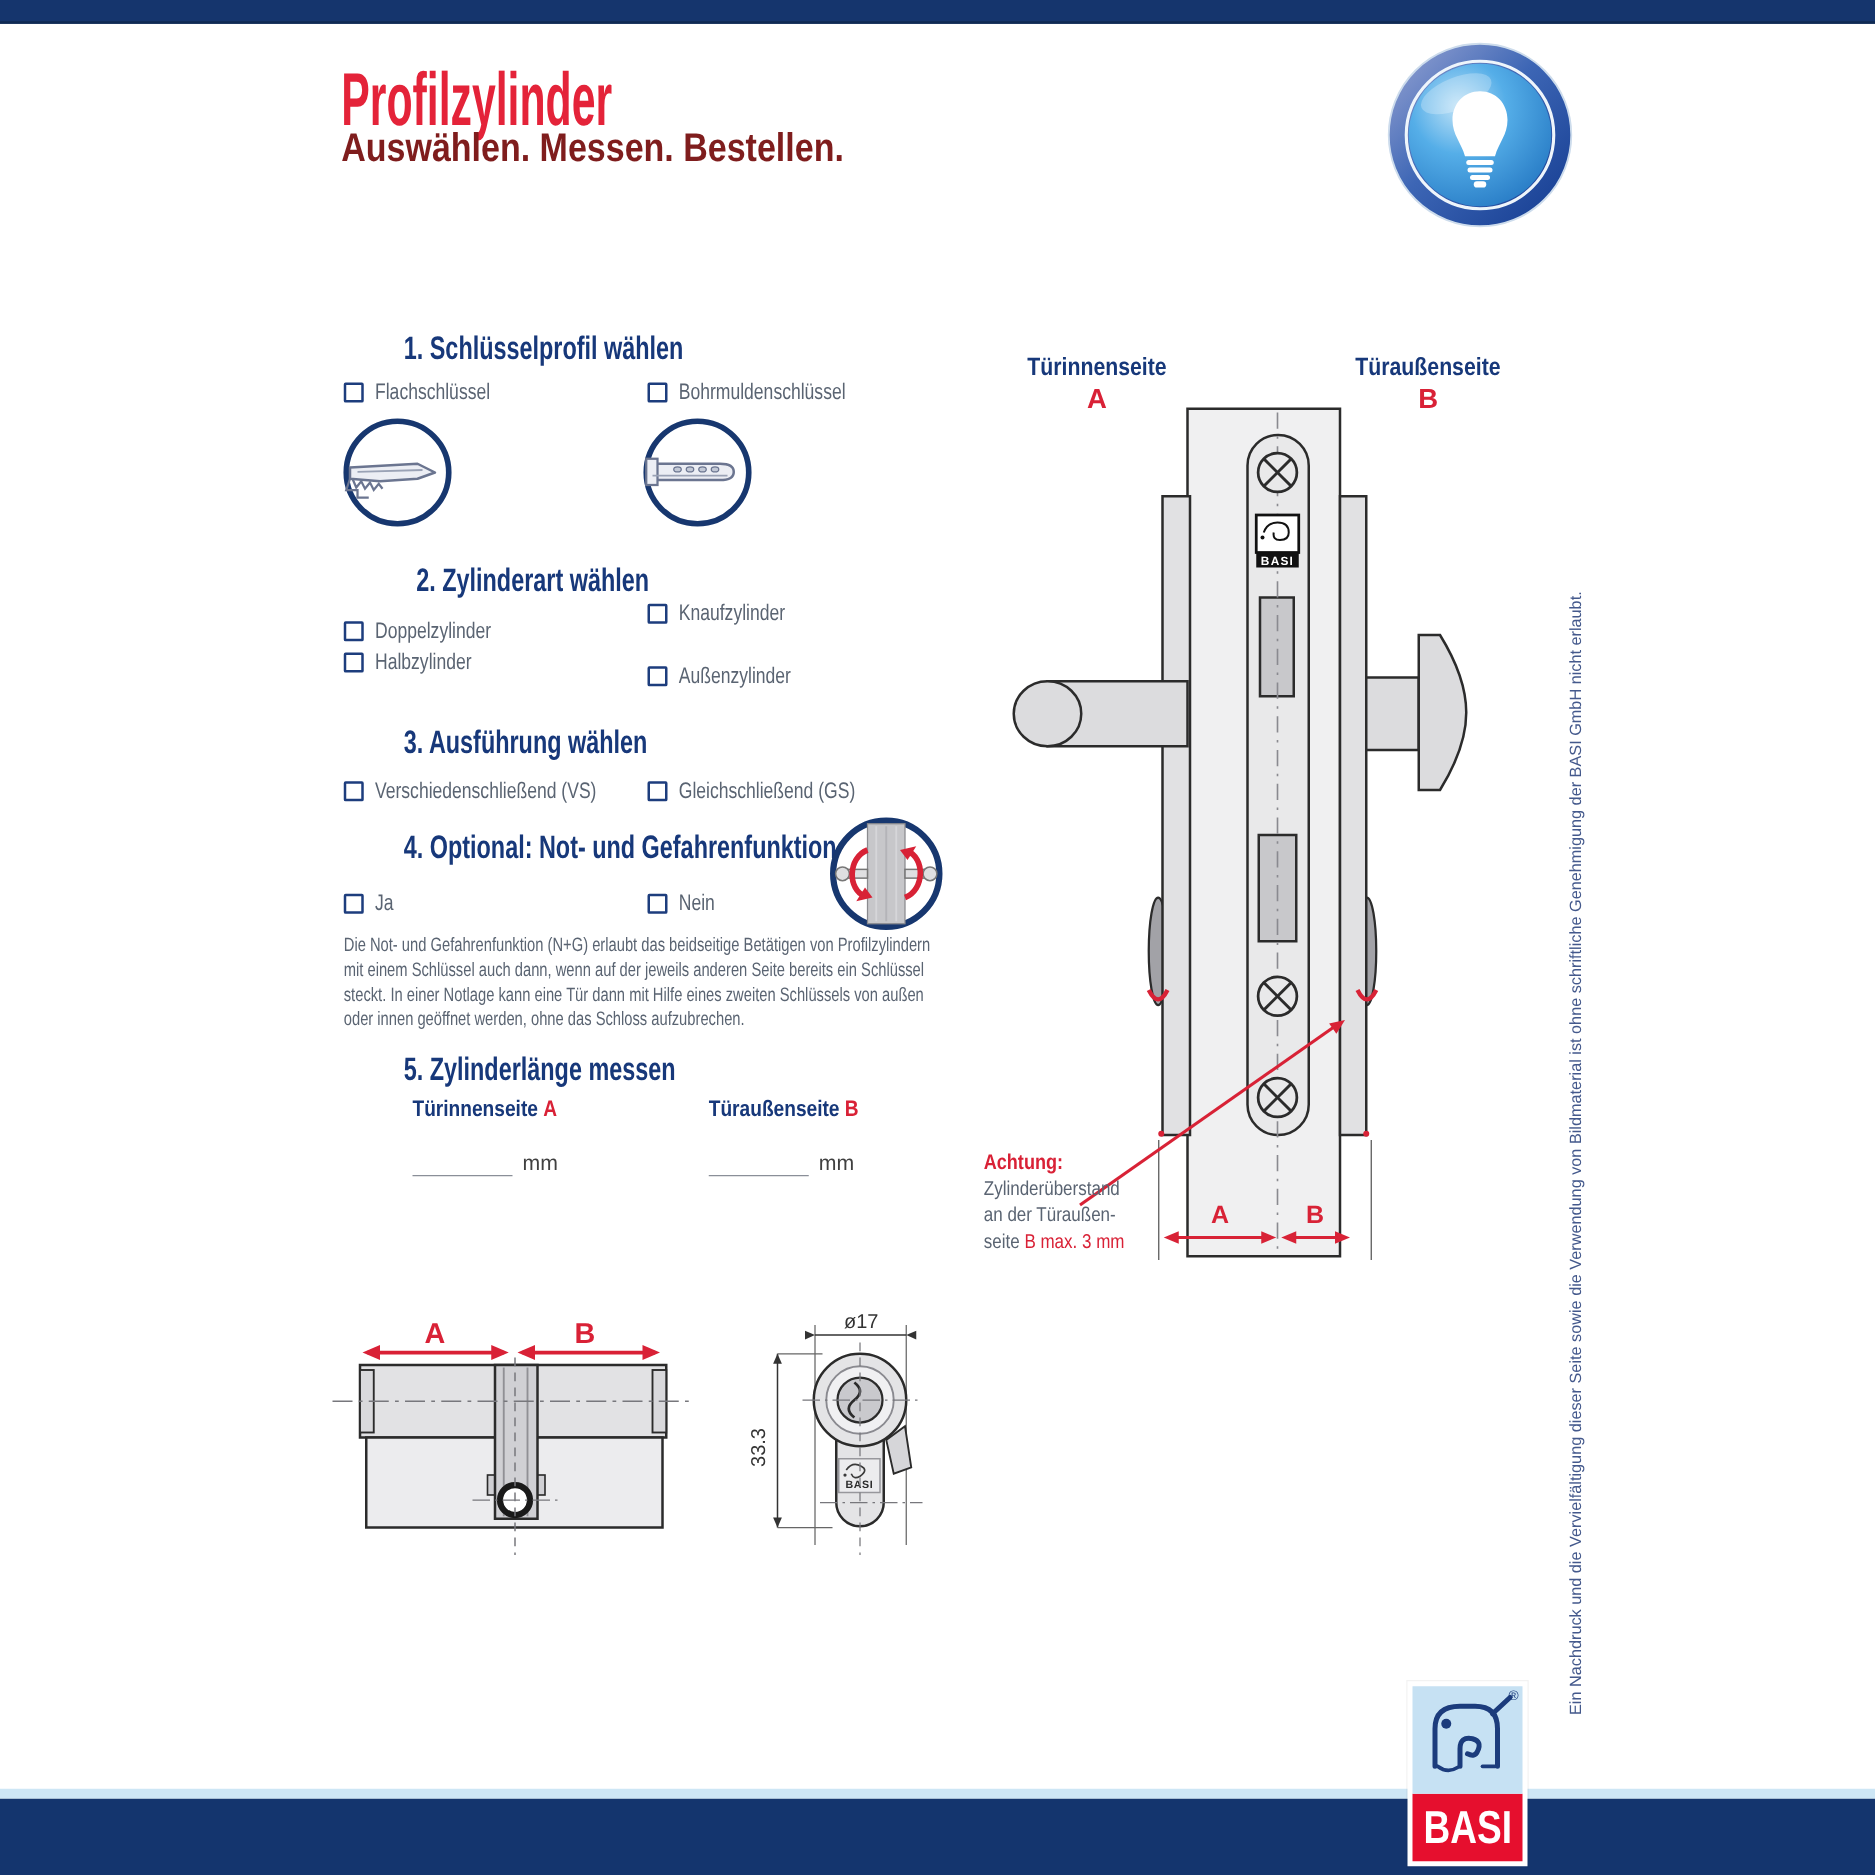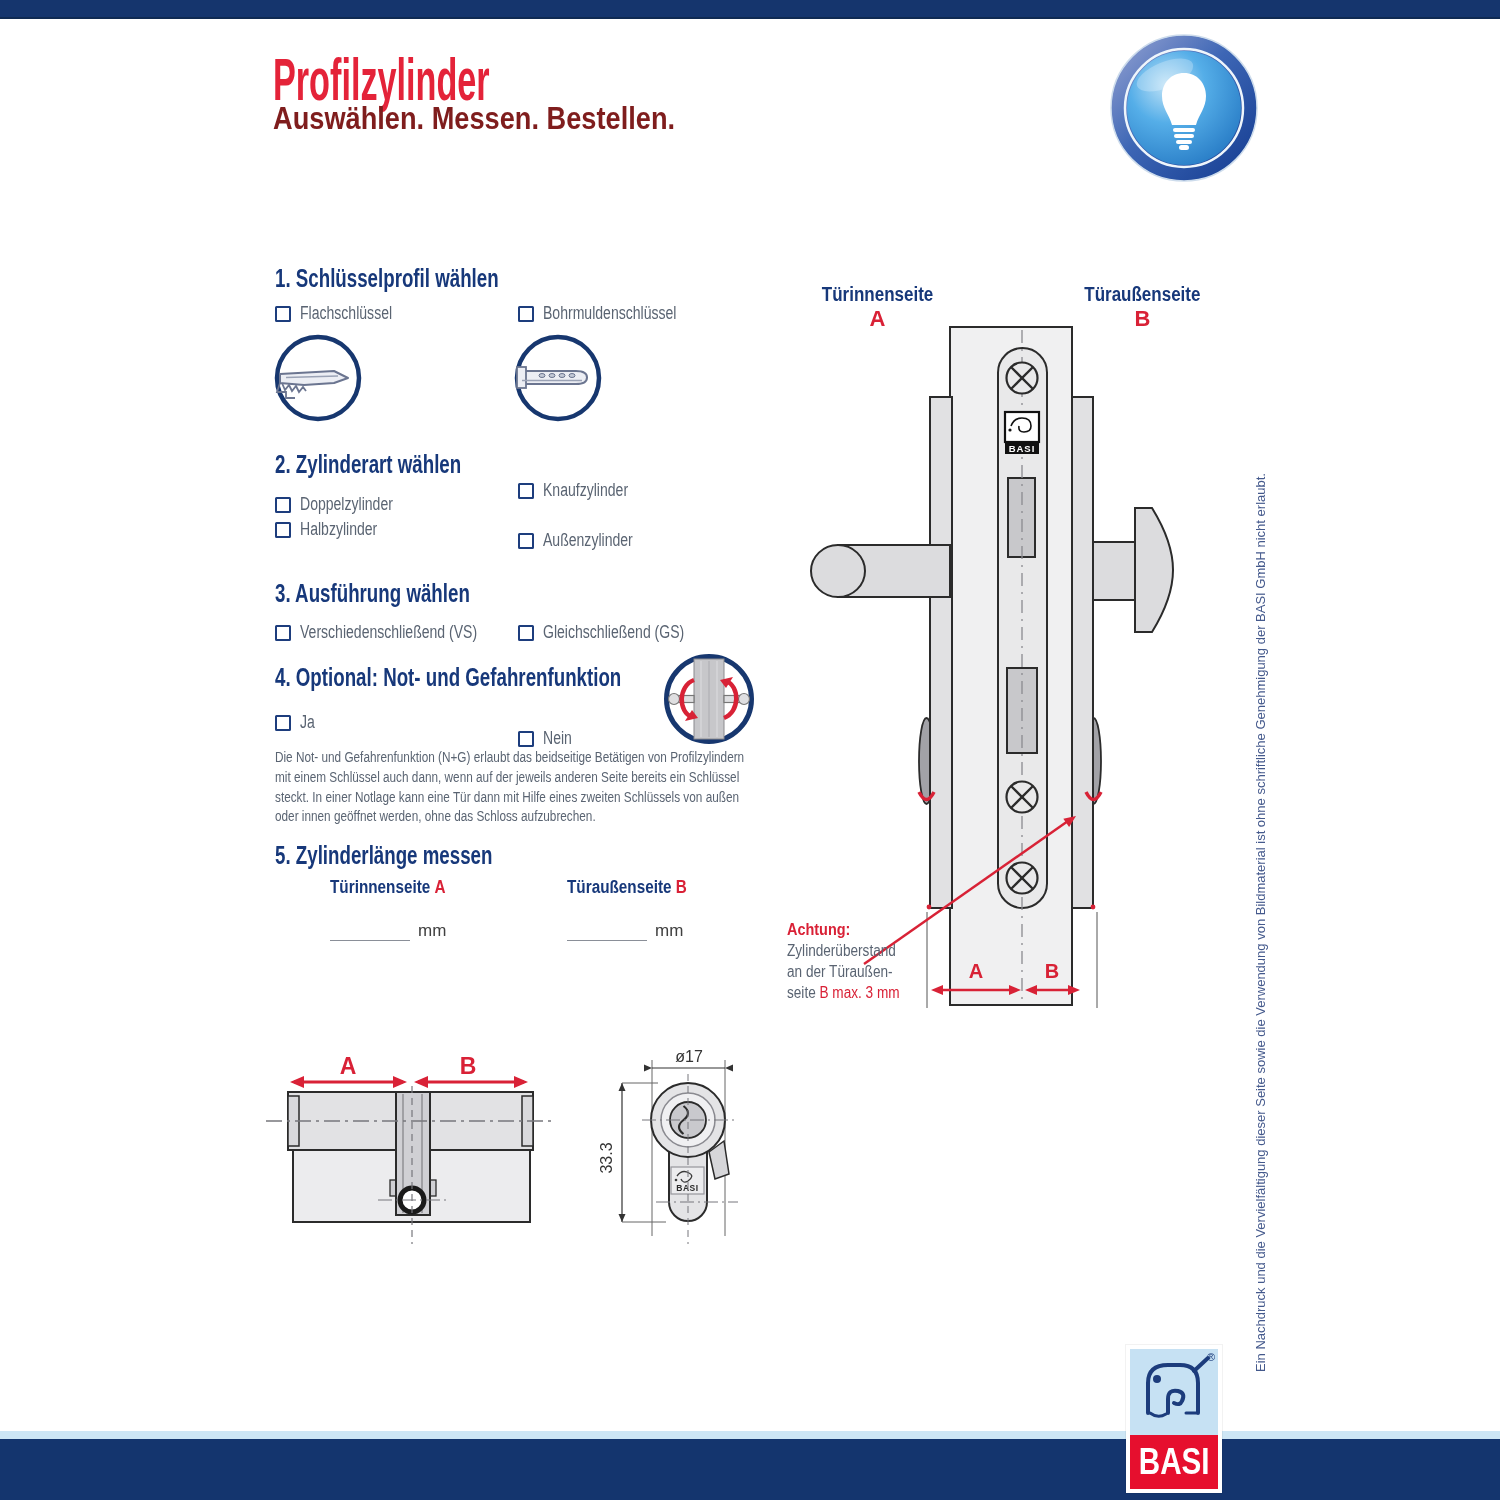--- a/index.html
+++ b/index.html
@@ -16,21 +16,21 @@
   .sx85{transform:scaleX(.85);}
   .sxc{display:inline-block;white-space:nowrap;transform-origin:50% 50%;transform:scaleX(.85);}
 
   .topbar{left:0;top:0;width:1500px;height:17px;background:#15356d;border-bottom:2px solid #0f2a52;}
   .strip{left:0;top:1431px;width:1500px;height:8px;background:#cde6f5;}
   .bottombar{left:0;top:1439px;width:1500px;height:61px;background:#14356e;}
 
   .title{left:273px;top:50px;font-size:60px;font-weight:bold;color:#e42339;line-height:1;}
   .subtitle{left:273px;top:102px;font-size:32px;font-weight:bold;color:#7f1d1d;line-height:1;}
 
-  .h2{font-size:26px;font-weight:bold;color:#17387a;line-height:1.1;}
+  .h2{font-size:26px;font-weight:bold;color:#17387a;line-height:1.1;margin-left:48px;}
 
   .opt{display:flex;align-items:center;gap:9px;}
   .box{width:12px;height:12px;border:2.5px solid #1d3d7d;border-radius:1.5px;background:#fff;flex:0 0 auto;}
   .opt .lbl{font-size:18px;color:#5a6472;}
 
   .para{width:620px;font-size:15.5px;line-height:1.28;color:#5a6472;transform-origin:0 0;transform:scaleX(.76);}
 
   .mlabel{font-size:18px;font-weight:bold;color:#17387a;}
   .mlabel .letter{color:#d92136;margin-left:5px;}
   .mmrow{display:flex;align-items:flex-end;gap:8px;}
@@ -116,21 +116,21 @@
     <circle cx="46" cy="46" r="41" fill="#ffffff" stroke="#17376f" stroke-width="4.5"></circle>
     <path d="M8,39 L64,39 Q75,39 75,45.5 Q75,52 64,52 L8,52 Z" fill="#eceef4" stroke="#6b7590" stroke-width="2"></path>
     <rect x="5" y="35" width="9" height="21" fill="#eceef4" stroke="#6b7590" stroke-width="1.8"></rect>
     <ellipse cx="30" cy="43.5" rx="3" ry="2" fill="#c3c9d6" stroke="#6b7590" stroke-width="1"></ellipse>
     <ellipse cx="40" cy="43.5" rx="3" ry="2" fill="#c3c9d6" stroke="#6b7590" stroke-width="1"></ellipse>
     <ellipse cx="50" cy="43.5" rx="3" ry="2" fill="#c3c9d6" stroke="#6b7590" stroke-width="1"></ellipse>
     <ellipse cx="60" cy="43.5" rx="3" ry="2" fill="#c3c9d6" stroke="#6b7590" stroke-width="1"></ellipse>
     <line x1="10" y1="48.5" x2="70" y2="48.5" stroke="#9aa2b5" stroke-width="1.5"></line>
   </svg>
 
-  <div class="abs h2" style="left:275px;top:450px;">
+  <div class="abs h2" style="left:285px;top:450px;">
     <span class="sx sx72">2. Zylinderart wählen</span>
   </div>
   <div class="abs opt" style="left:275px;top:494px;">
     <span class="box"></span>
     <span class="lbl"><span class="sx sx78">Doppelzylinder</span></span>
   </div>
   <div class="abs opt" style="left:518px;top:480px;">
     <span class="box"></span>
     <span class="lbl"><span class="sx sx78">Knaufzylinder</span></span>
   </div>
@@ -172,21 +172,21 @@
     <path d="M33,29 C17,35 17,61 31,66" fill="none" stroke="#d82236" stroke-width="4.5"></path>
     <polygon points="37,67 24,70 31,59" fill="#d82236"></polygon>
     <path d="M63,67 C79,61 79,35 65,30" fill="none" stroke="#d82236" stroke-width="4.5"></path>
     <polygon points="59,29 72,26 65,37" fill="#d82236"></polygon>
   </svg>
 
   <div class="abs opt" style="left:275px;top:712px;">
     <span class="box"></span>
     <span class="lbl"><span class="sx sx78">Ja</span></span>
   </div>
-  <div class="abs opt" style="left:518px;top:712px;margin-top:16px;">
+  <div class="abs opt" style="left:518px;top:712px;">
     <span class="box"></span>
     <span class="lbl"><span class="sx sx78">Nein</span></span>
   </div>
 
   <div class="abs para" style="left:275px;top:747px;">Die Not- und Gefahrenfunktion (N+G) erlaubt das beidseitige Betätigen von Profilzylindern mit einem Schlüssel auch dann, wenn auf der jeweils anderen Seite bereits ein Schlüssel steckt. In einer Notlage kann eine Tür dann mit Hilfe eines zweiten Schlüssels von außen oder innen geöffnet werden, ohne das Schloss aufzubrechen.</div>
 
   <div class="abs h2" style="left:275px;top:841px;">
     <span class="sx sx72">5. Zylinderlänge messen</span>
   </div>
   <div class="abs mlabel" style="left:330px;top:877px;">

